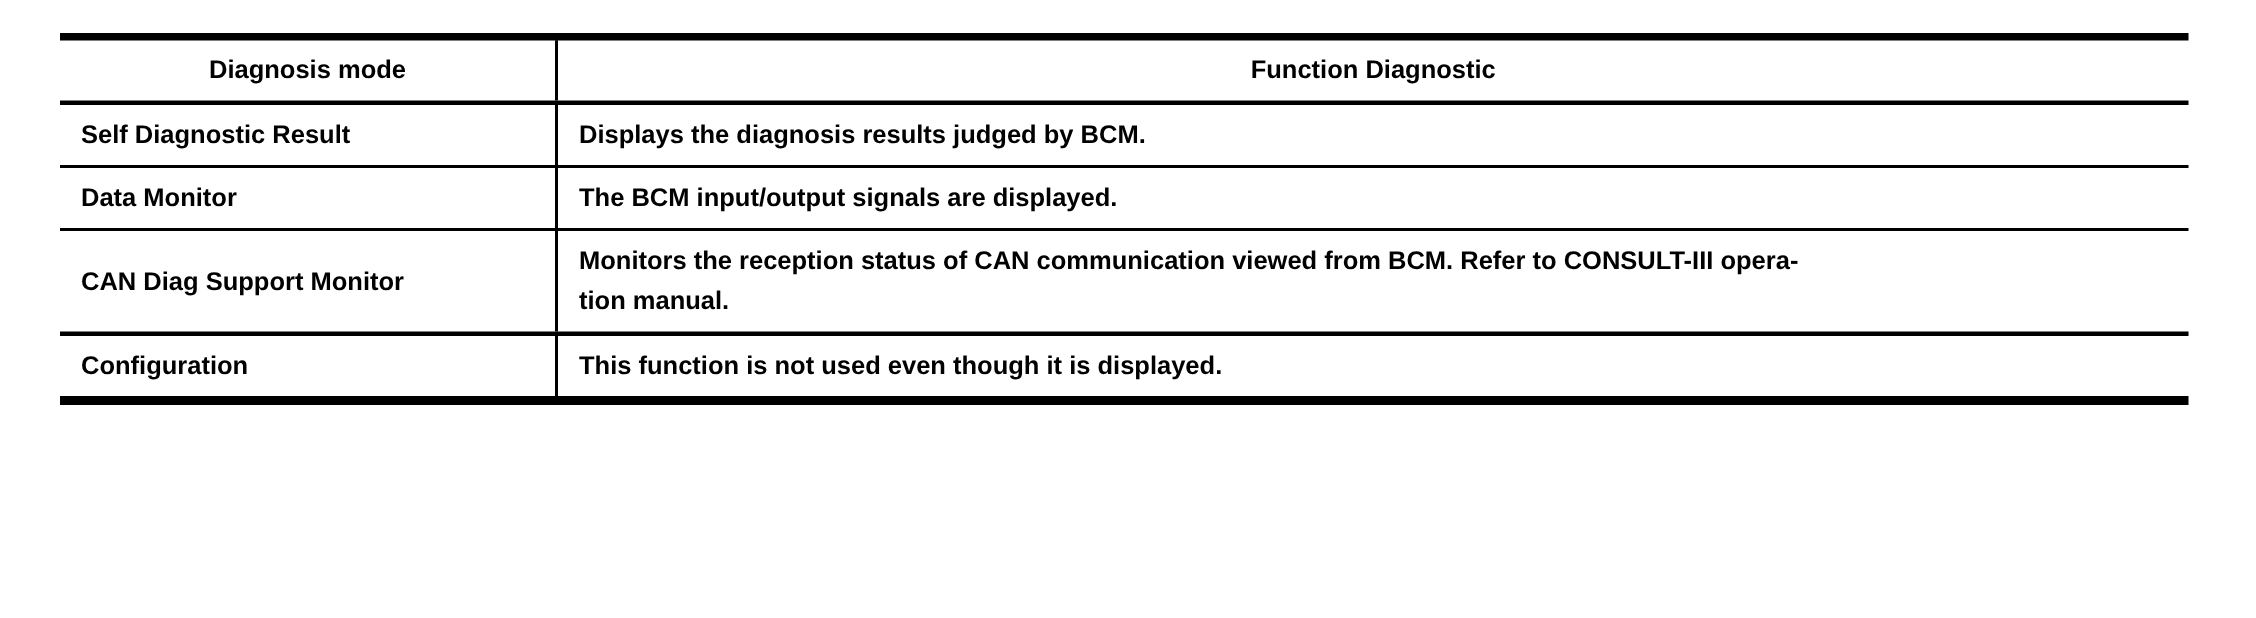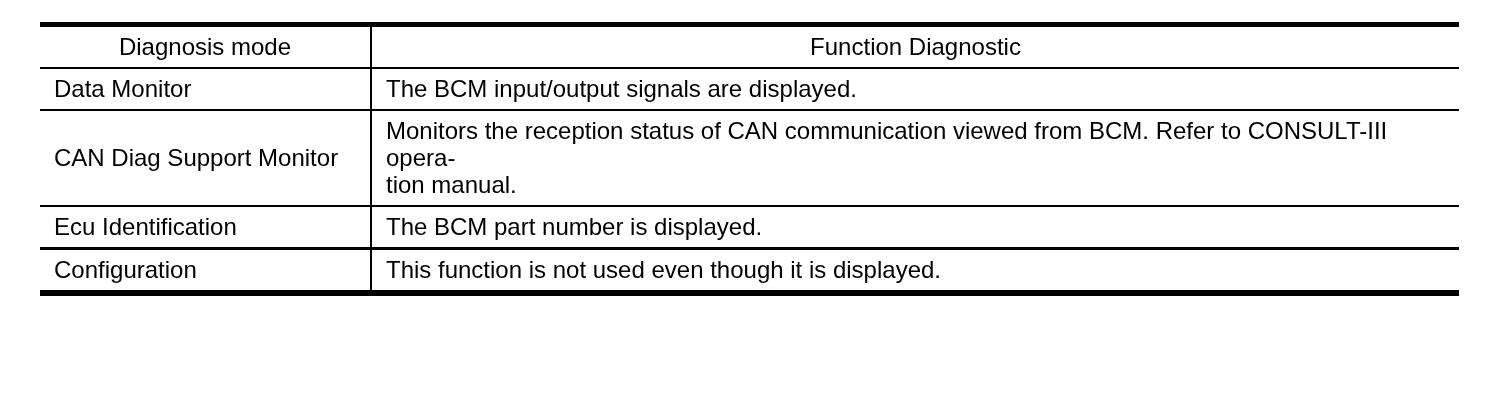--- a/index.html
+++ b/index.html
@@ -20,22 +20,22 @@
   }
   table.diag-table {
     width: 100%;
     border-collapse: collapse;
     table-layout: fixed;
     border-top: 5px solid #000000;
     border-bottom: 6px solid #000000;
   }
   col.col-mode { width: 331px; }
   th, td {
-    font-size: 24px;
-    font-weight: normal;
+    font-size: 17px;
+    font-weight: bold;
     vertical-align: middle;
     line-height: 27px;
   }
   th {
     text-align: center;
     padding: 6px 8px 7px 8px;
     border-top: none;
   }
   td {
     text-align: left;
@@ -59,32 +59,32 @@
       <col class="col-mode">
       <col class="col-desc">
     </colgroup>
     <thead>
       <tr>
         <th class="mode-head">Diagnosis mode</th>
         <th class="desc-head">Function Diagnostic</th>
       </tr>
     </thead>
     <tbody>
+      <tr class="rule-thick">
+        <td class="mode-cell">Self Diagnostic Result</td>
+        <td class="desc-cell">Displays the diagnosis results judged by BCM.</td>
+      </tr>
       <tr>
         <td class="mode-cell">Data Monitor</td>
         <td class="desc-cell">The BCM input/output signals are displayed.</td>
       </tr>
       <tr>
         <td class="mode-cell">CAN Diag Support Monitor</td>
         <td class="desc-cell">Monitors the reception status of CAN communication viewed from BCM. Refer to CONSULT-III opera-
 tion manual.</td>
-      </tr>
-      <tr>
-        <td class="mode-cell">Ecu Identification</td>
-        <td class="desc-cell">The BCM part number is displayed.</td>
       </tr>
       <tr class="rule-thick">
         <td class="mode-cell">Configuration</td>
         <td class="desc-cell">This function is not used even though it is displayed.</td>
       </tr>
     </tbody>
   </table>
 </div>
 
 </body></html>

